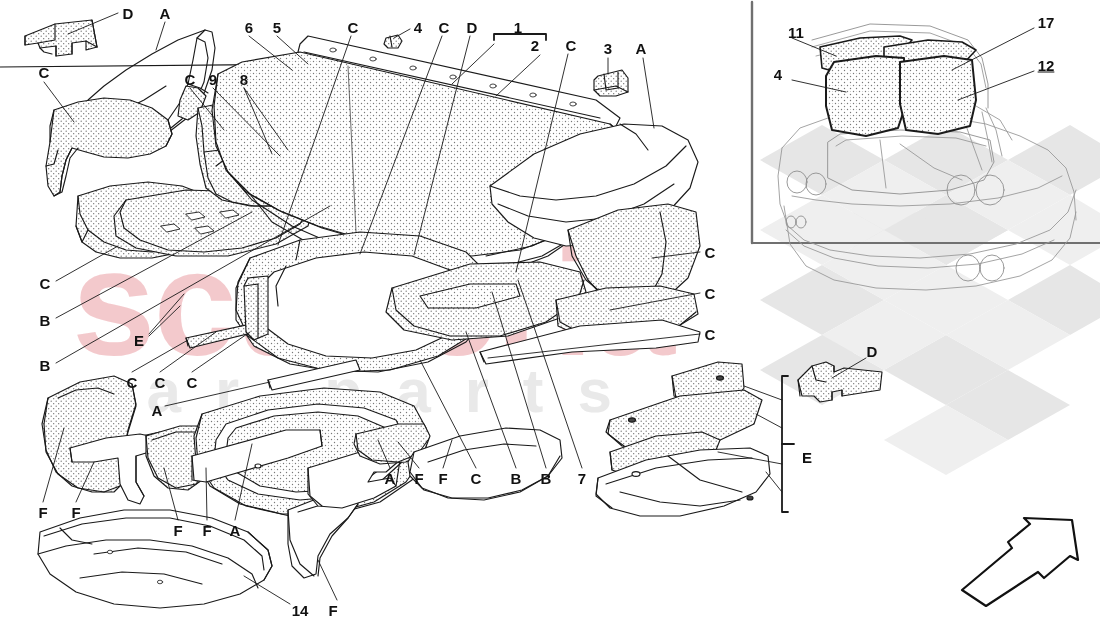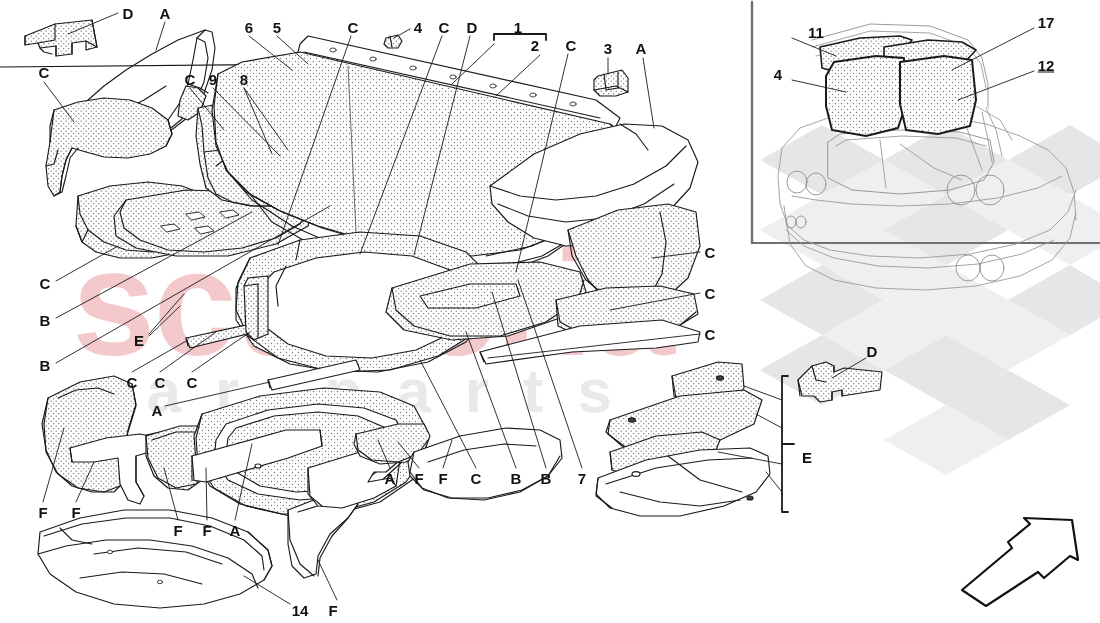--- a/index.html
+++ b/index.html
@@ -592,18 +592,18 @@
       <div class="lbl" style="left: 546px; top: 478px;">B</div>
       <div class="lbl" style="left: 582px; top: 478px;">7</div>
       <div class="lbl" style="left: 300px; top: 610px;">14</div>
       <div class="lbl" style="left: 333px; top: 610px;">F</div>
       <div class="lbl" style="left: 710px; top: 252px;">C</div>
       <div class="lbl" style="left: 710px; top: 293px;">C</div>
       <div class="lbl" style="left: 710px; top: 334px;">C</div>
       <div class="lbl" style="left: 872px; top: 351px;">D</div>
       <div class="lbl" style="left: 807px; top: 457px;">E</div>
       <div class="lbl" style="left: 1046px; top: 22px;">17</div>
-      <div class="lbl" style="left: 816px; top: 32px;">11</div>
+      <div class="lbl" style="left: 796px; top: 32px;">11</div>
       <div class="lbl" style="left: 1046px; top: 65px; text-decoration: underline;">12</div>
       <div class="lbl" style="left: 778px; top: 74px;">4</div>
     </div>
 
 </div>
 
 </body></html>

